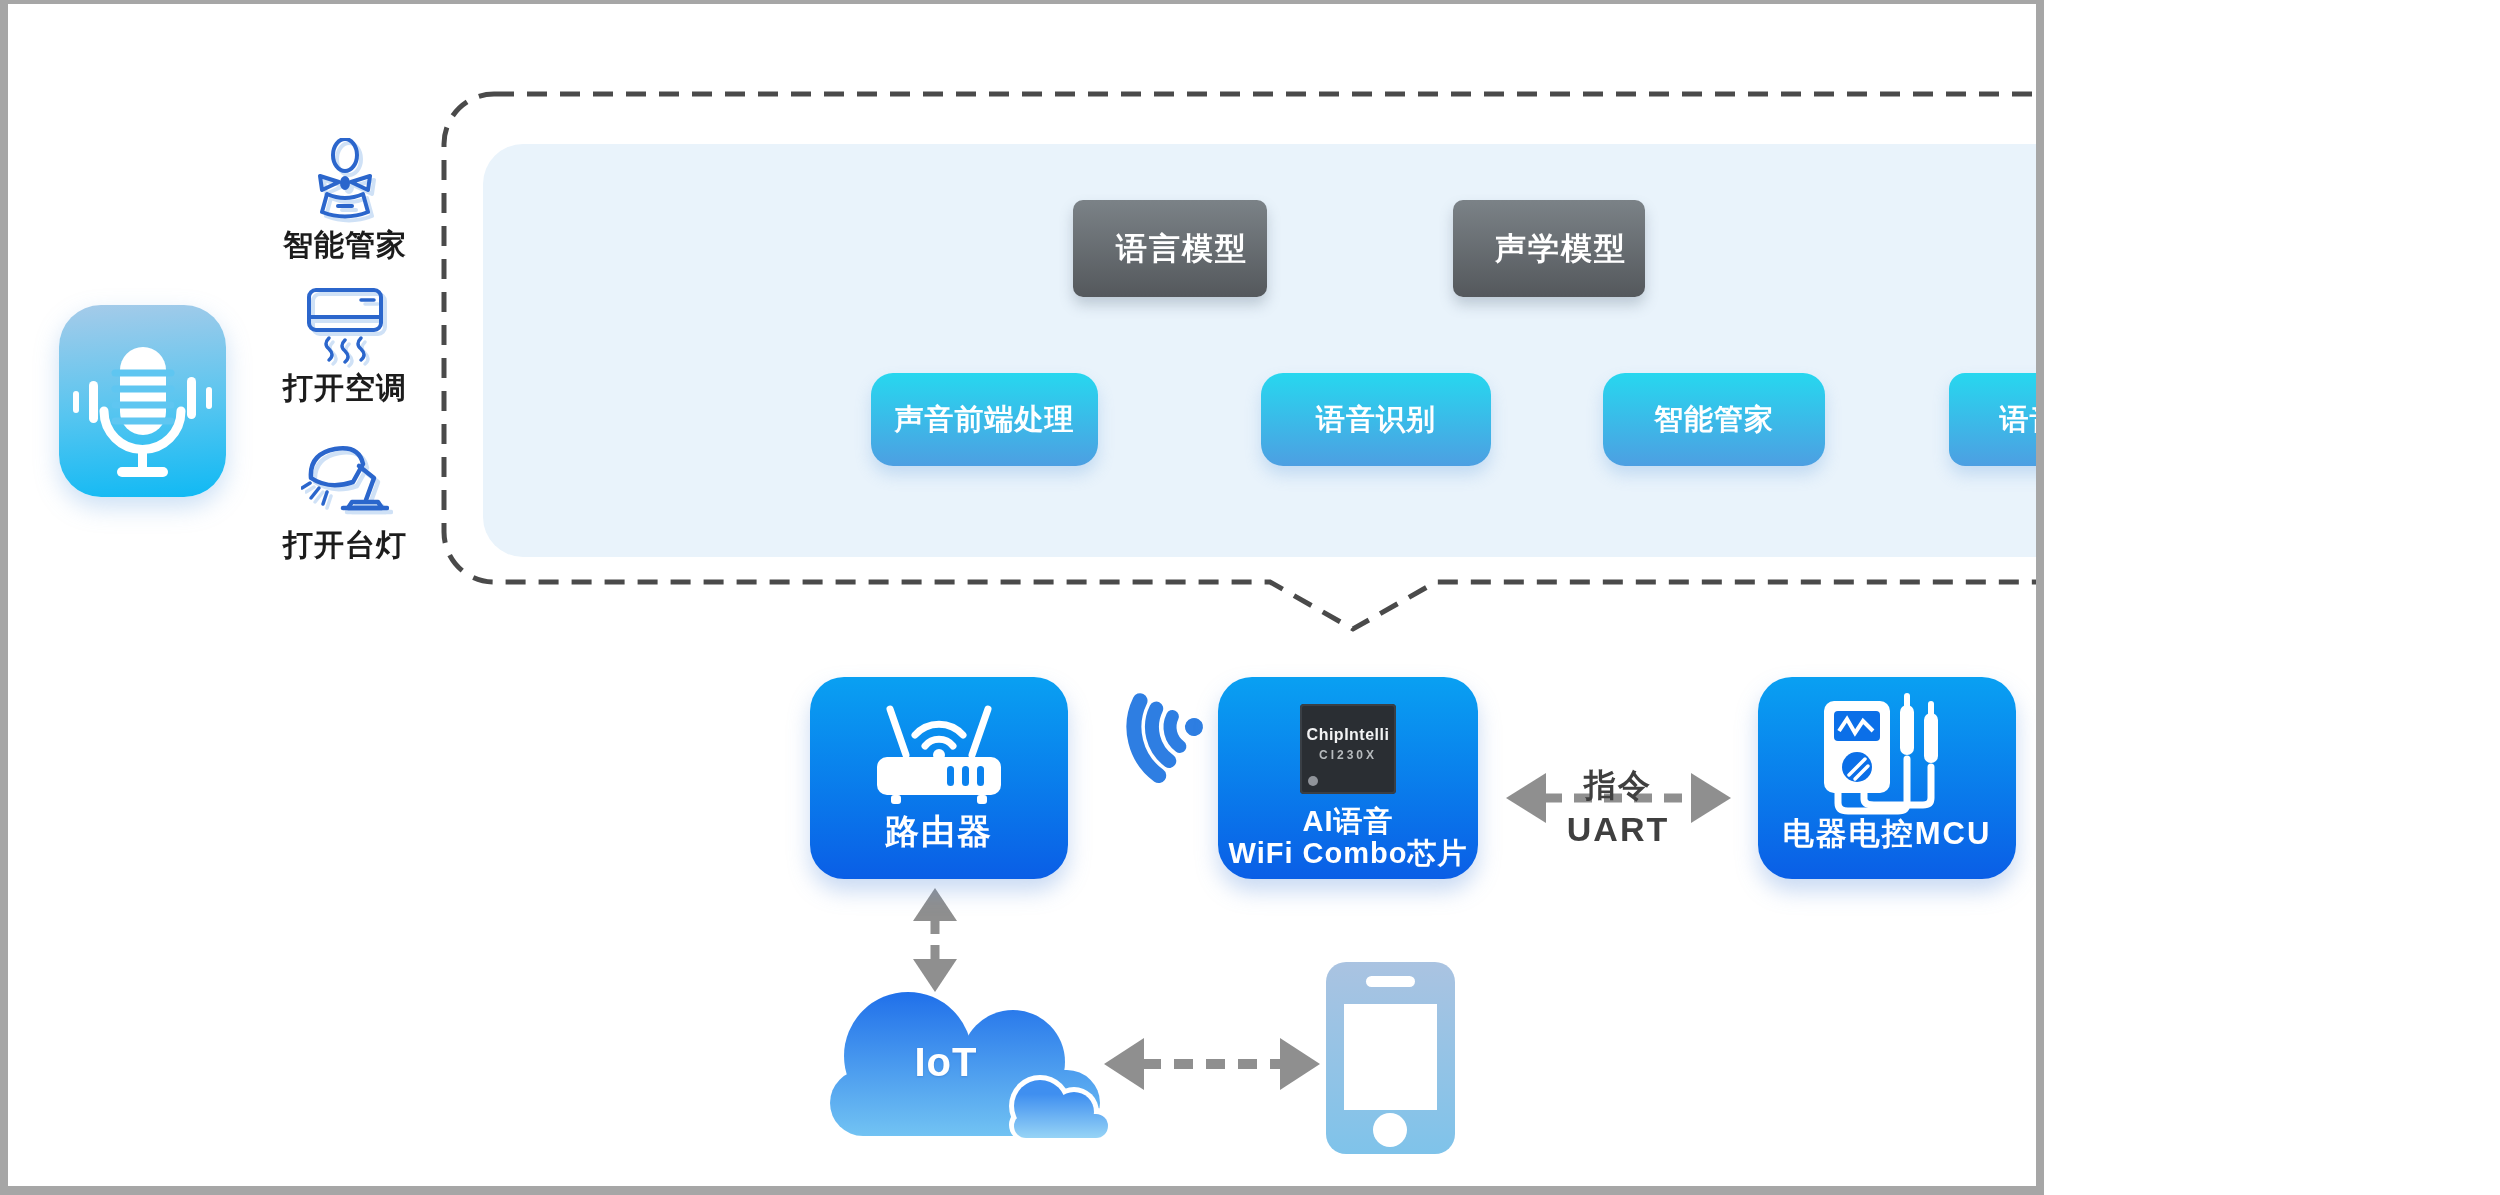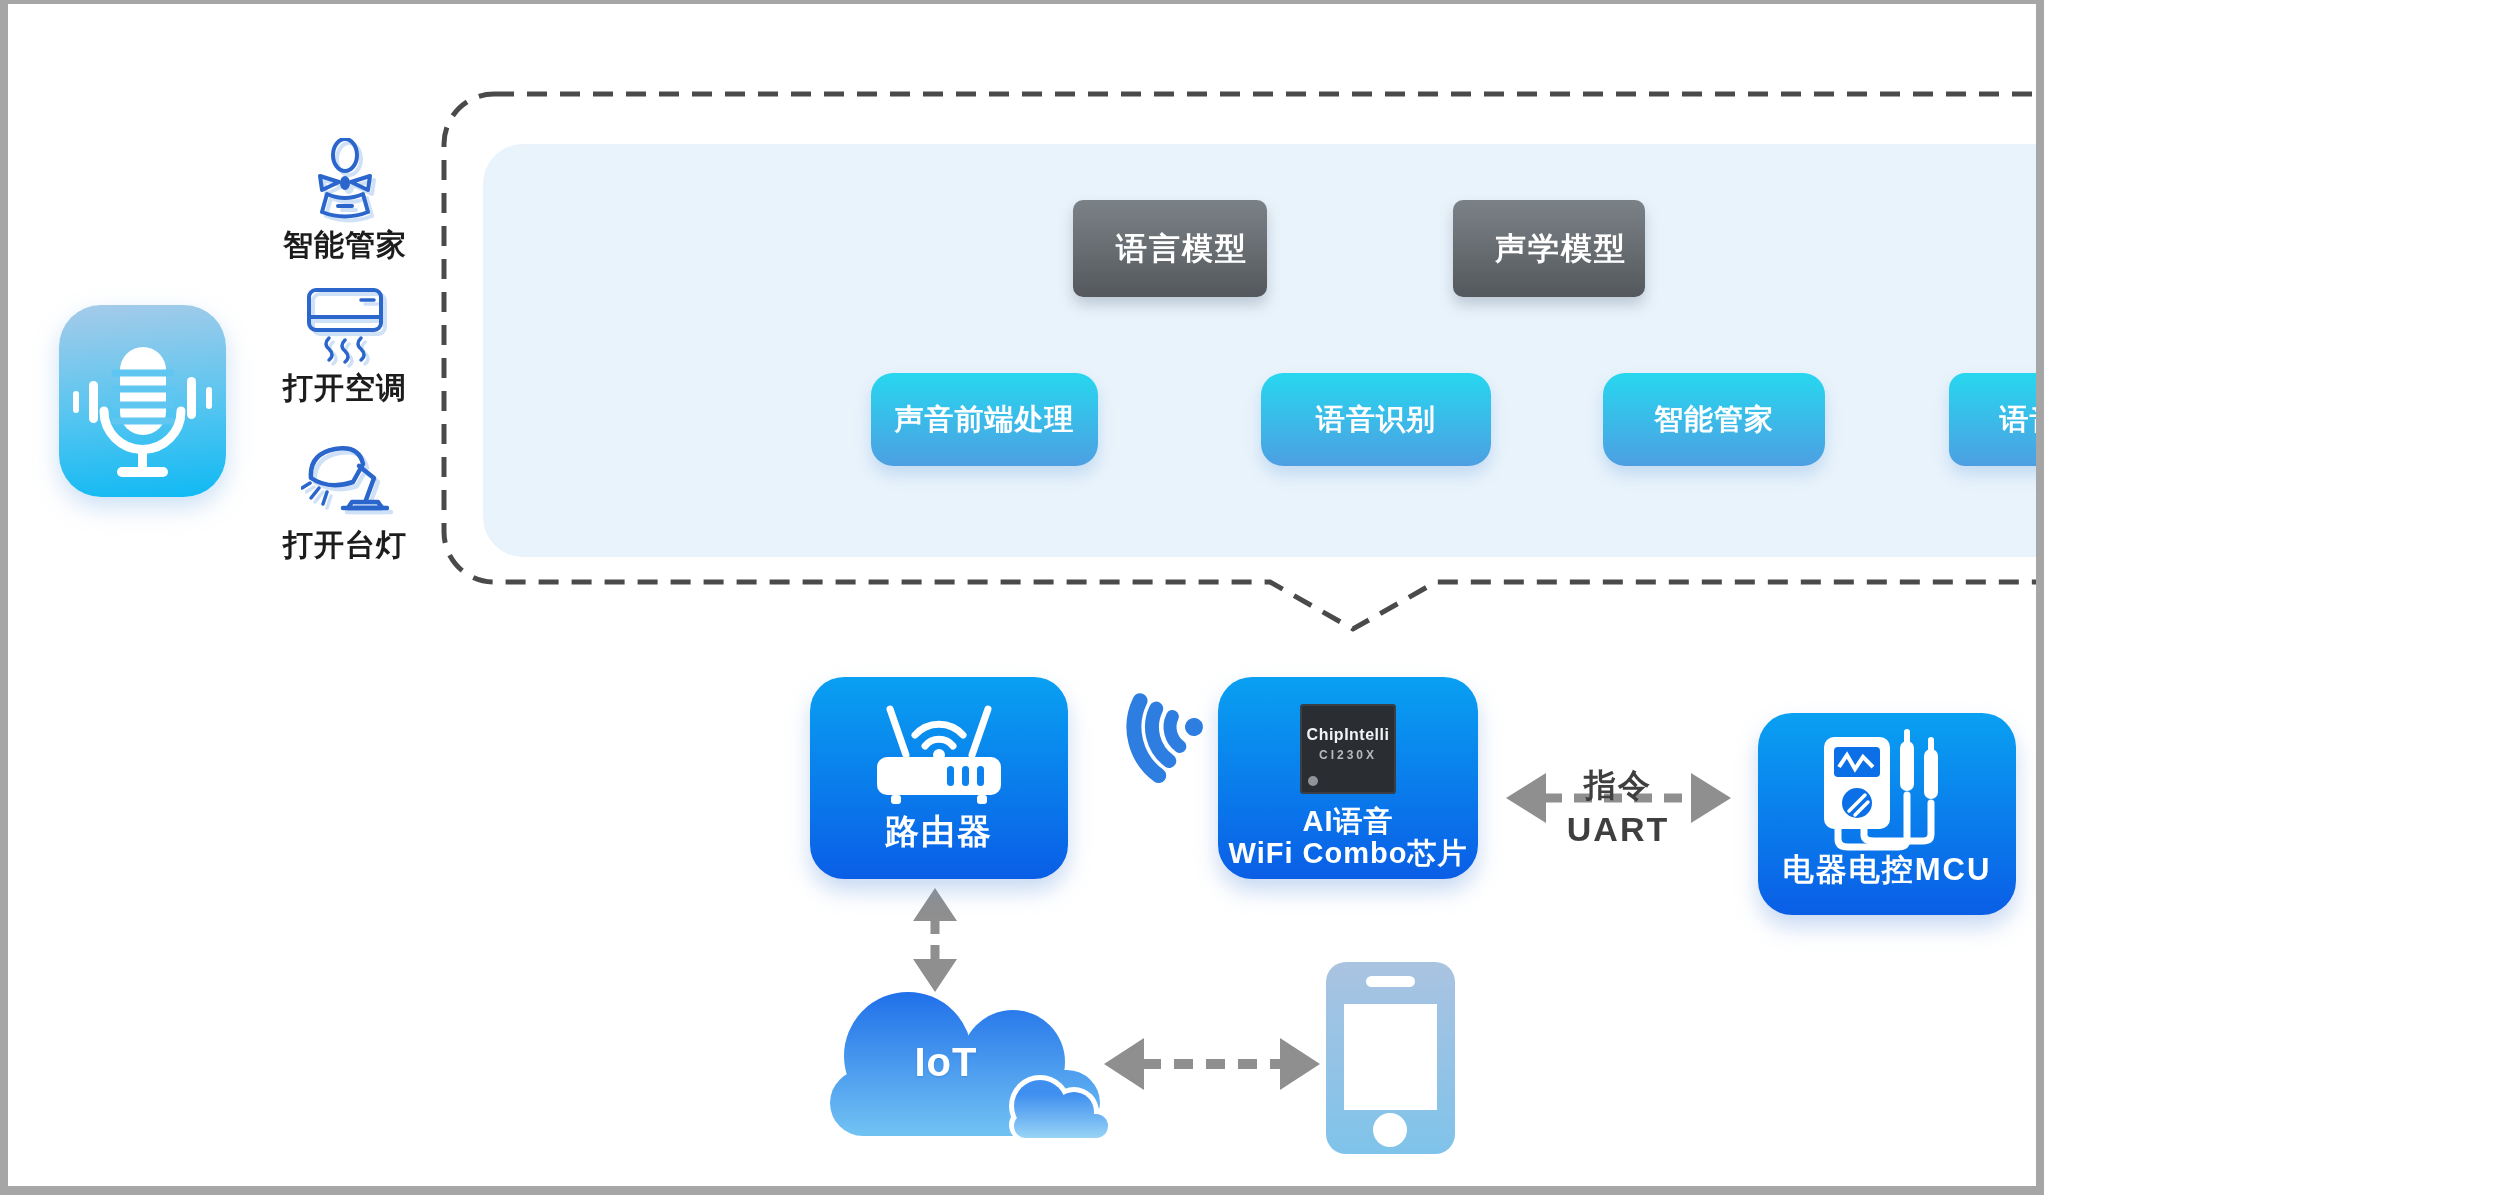--- a/index.html
+++ b/index.html
@@ -283,21 +283,21 @@
     </div>
     <div class="chip-label">
       <div>AI语音</div>
       <div>WiFi Combo芯片</div>
     </div>
   </div>
 
   <div class="abs uart-text" style="left:1530px;top:760px;font-size:32px;">指令</div>
   <div class="abs uart-text" style="left:1530px;top:806px;font-size:34px;">UART</div>
 
-  <div class="abs device-box" style="left:1750px;top:673px;margin-top:36px;">
+  <div class="abs device-box" style="left:1750px;top:673px;">
     <svg class="abs" style="left:66px;top:16px;" width="126" height="124" viewBox="0 0 126 124">
       <rect x="0" y="8" width="66" height="92" rx="10" fill="#ffffff"></rect>
       <rect x="10" y="18" width="46" height="30" rx="4" fill="#0b6fe8"></rect>
       <polyline points="15,38 23,26 31,40 39,28 49,38" fill="none" stroke="#ffffff" stroke-width="4"></polyline>
       <circle cx="33" cy="74" r="15" fill="#0b6fe8"></circle>
       <g stroke="#ffffff" stroke-width="3.5" stroke-linecap="round">
         <line x1="25" y1="82" x2="41" y2="66"></line>
         <line x1="31" y1="86" x2="44" y2="73"></line>
       </g>
       <g fill="#ffffff">

